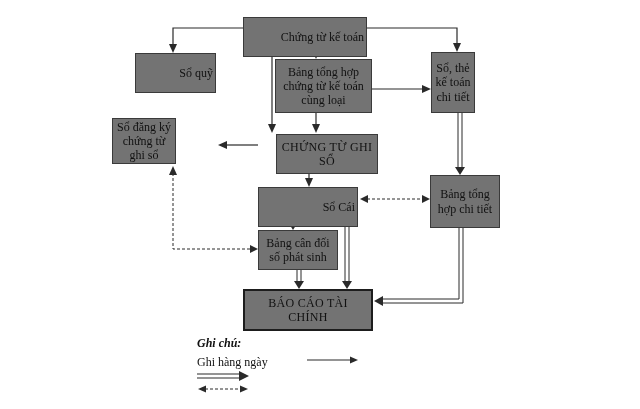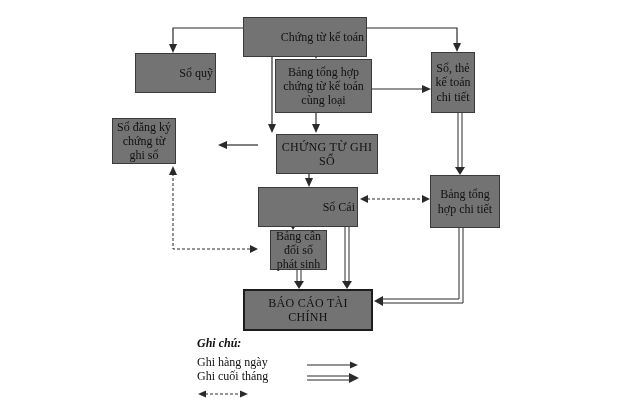--- a/index.html
+++ b/index.html
@@ -14,25 +14,25 @@
     font-size:12px;line-height:1.18;padding:19px 2px;box-sizing:border-box;
   }
   .n-chung-tu-ke-toan{left:243px;top:17px;width:124px;height:21px;}
   .n-so-quy{left:135px;top:53px;width:81px;height:14px;font-family:Liberation Serif, serif;}
   .n-bang-tong-hop-chung-tu{left:275px;top:59px;width:97px;height:54px;}
   .n-so-the{left:431px;top:52px;width:44px;height:61px;}
   .n-so-dang-ky{left:112px;top:118px;width:64px;height:46px;}
   .n-chung-tu-ghi-so{left:276px;top:134px;width:102px;height:25px;letter-spacing:.3px;}
   .n-so-cai{left:258px;top:187px;width:100px;height:38px;}
   .n-bang-tong-hop-chi-tiet{left:430px;top:175px;width:70px;height:53px;}
-  .n-bang-can-doi{left:258px;top:230px;width:57px;height:37px;margin-left:12px;}
+  .n-bang-can-doi{left:258px;top:230px;width:80px;height:37px;}
   .n-bao-cao{left:243px;top:289px;width:130px;height:28px;border-width:2px;border-color:#1d1d1d;letter-spacing:.3px;}
   .legend{position:absolute;left:158px;top:336px;width:240px;font-size:12px;margin-left:39px;}
   .legend-title{font-weight:bold;font-style:italic;margin-bottom:4px;}
-  .legend-row{display:flex;align-items:flex-end;height:14.5px;}
+  .legend-row{display:flex;align-items:flex-start;height:14.5px;}
   .legend-label{width:110px;white-space:nowrap;}
   .legend-glyph{display:block;}
 </style>
 </head>
 <body>
 
 <div class="stage">
 
   <svg class="arrows" viewBox="0 0 640 409" xmlns="http://www.w3.org/2000/svg">
     <defs>
@@ -128,21 +128,20 @@
   <div class="legend">
     <div class="legend-title">Ghi chú:</div>
     <div class="legend-row">
       <span class="legend-label">Ghi hàng ngày</span>
       <svg class="legend-glyph" width="52" height="10" viewBox="0 0 52 10">
         <line x1="0" y1="5" x2="43" y2="5" stroke="#2a2a2a" stroke-width="1.2"></line>
         <polygon points="43,1.5 43,8.5 51,5" fill="#2a2a2a"></polygon>
       </svg>
     </div>
     <div class="legend-row">
-      <span class="legend-label">Ghi cuối tháng</span>
       <svg class="legend-glyph" width="52" height="12" viewBox="0 0 52 12">
         <line x1="0" y1="4" x2="42" y2="4" stroke="#2a2a2a" stroke-width="1.2"></line>
         <line x1="0" y1="8" x2="42" y2="8" stroke="#2a2a2a" stroke-width="1.2"></line>
         <polygon points="42,1 42,11 52,6" fill="#2a2a2a"></polygon>
       </svg>
     </div>
     <div class="legend-row">
       <svg class="legend-glyph" width="52" height="10" viewBox="0 0 52 10">
         <line x1="8" y1="5" x2="44" y2="5" stroke="#2a2a2a" stroke-width="1" stroke-dasharray="3,2"></line>
         <polygon points="9,1.5 9,8.5 1,5" fill="#2a2a2a"></polygon>

